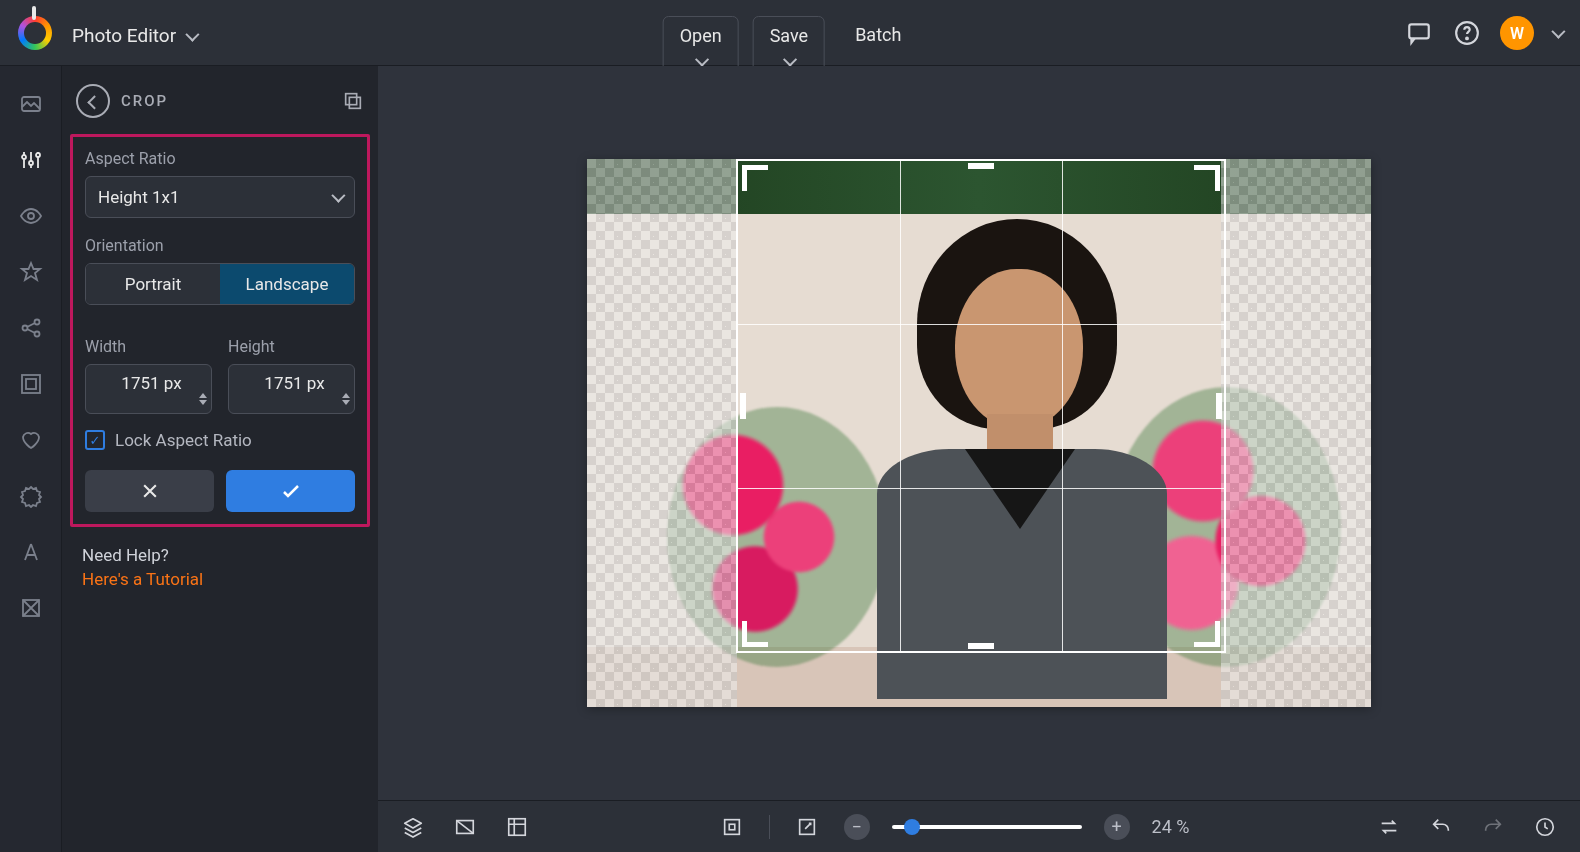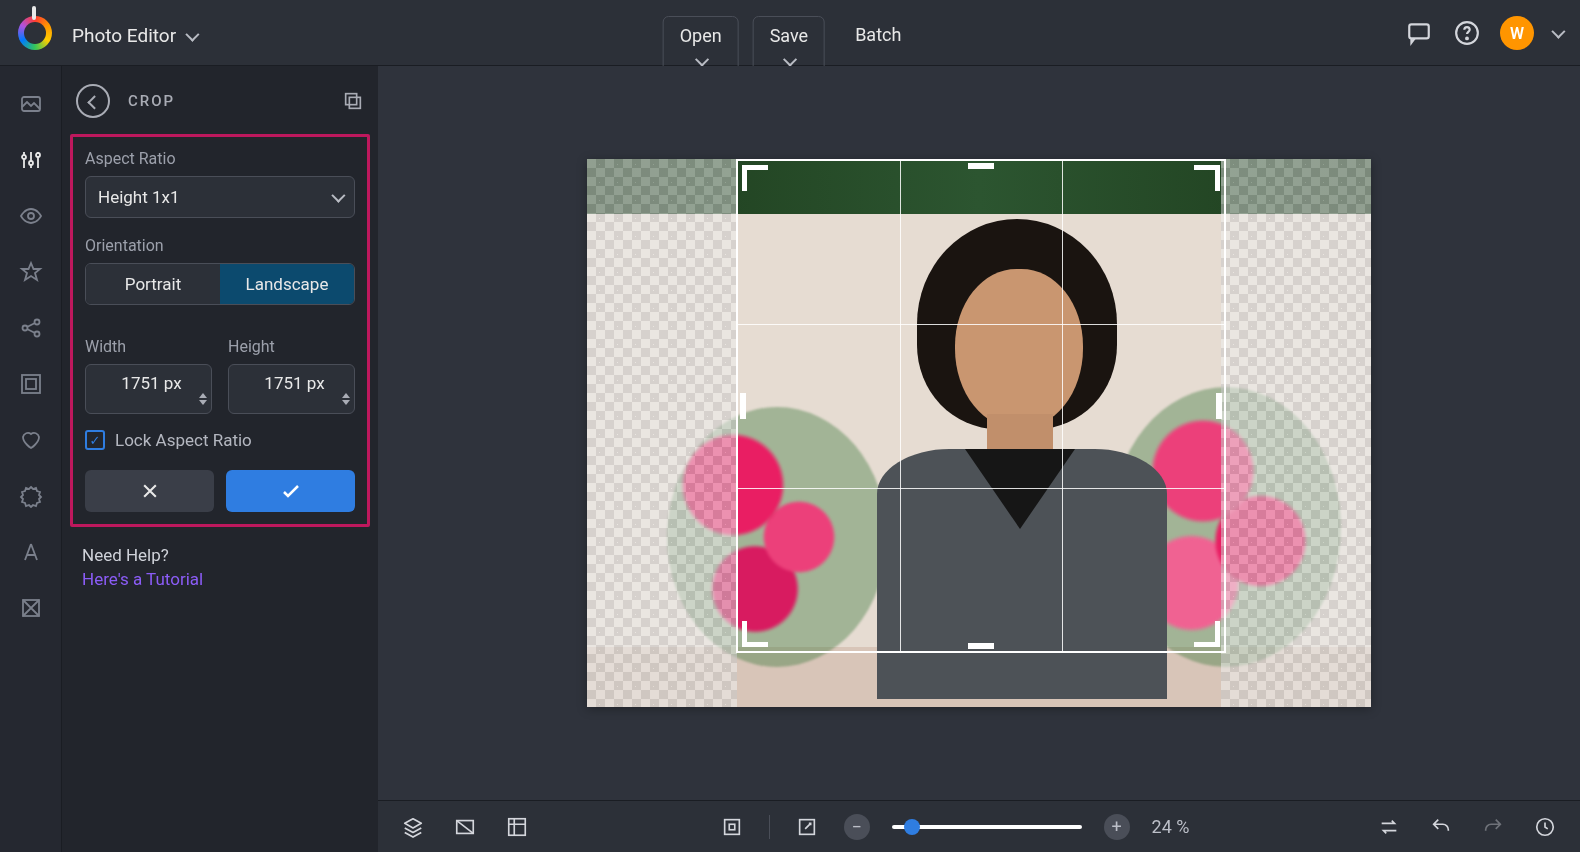--- a/index.html
+++ b/index.html
@@ -22,21 +22,21 @@
 
 .workspace { display: flex; height: calc(100% - 66px); }
 
 
 .toolstrip { width: 62px; background: #252830; display: flex; flex-direction: column; align-items: center; padding-top: 24px; gap: 28px; border-right: 1px solid #1a1d23; }
 .tool-icon { width: 28px; height: 28px; color: #7b808c; cursor: pointer; display: flex; align-items: center; justify-content: center; }
 .tool-icon.active { color: #e8e8e8; }
 
 
 .panel { width: 316px; background: #22252c; padding: 18px 0 0 0; position: relative; }
-.panel-head { display: flex; align-items: center; gap: 18px; padding: 0 14px 16px 14px; }
+.panel-head { display: flex; align-items: center; gap: 11px; padding: 0 14px 16px 14px; }
 .back-circle { width: 34px; height: 34px; border: 2px solid #a9acb5; border-radius: 50%; display: flex; align-items: center; justify-content: center; cursor: pointer; }
 .back-arrow { width: 10px; height: 10px; border-left: 2px solid #a9acb5; border-bottom: 2px solid #a9acb5; transform: rotate(45deg) translateX(2px); }
 .panel-title { color: #a9acb5; font-size: 15px; letter-spacing: 2px; font-weight: 500; }
 .copy-icon { margin-left: auto; color: #a9acb5; cursor: pointer; }
 
 .highlight-box { border: 3px solid #be185d; margin: 0 8px; padding: 12px; border-radius: 2px; }
 
 .field-label { color: #9ca0ab; font-size: 16px; margin-bottom: 8px; }
 .select { display: flex; align-items: center; justify-content: space-between; padding: 10px 12px; border: 1px solid #4a4e58; border-radius: 6px; background: #2c3038; margin-bottom: 18px; cursor: pointer; font-size: 17px; }
 .orient-group { display: flex; border: 1px solid #4a4e58; border-radius: 6px; overflow: hidden; margin-bottom: 32px; }
@@ -54,21 +54,21 @@
 .checkbox { width: 20px; height: 20px; border: 2px solid #2f7de1; border-radius: 3px; display: flex; align-items: center; justify-content: center; color: #2f7de1; font-size: 13px; cursor: pointer; }
 .lock-label { color: #b4b7c0; font-size: 17px; }
 
 .action-row { display: flex; gap: 12px; }
 .act-btn { flex: 1; height: 42px; border-radius: 6px; border: none; display: flex; align-items: center; justify-content: center; cursor: pointer; font-size: 18px; }
 .act-cancel { background: #3a3e48; color: #e8e8e8; }
 .act-apply { background: #2f7de1; color: #fff; }
 
 .help { padding: 18px 20px; }
 .help-q { color: #cfd2d9; font-size: 17px; margin-bottom: 4px; }
-.help-link { color: #8b5cf6; font-size: 17px; cursor: pointer; }
+.help-link { color: #f97316; font-size: 17px; cursor: pointer; }
 
 
 .canvas-wrap { flex: 1; display: flex; flex-direction: column; background: #2f333c; position: relative; }
 .canvas { flex: 1; display: flex; align-items: center; justify-content: center; padding: 30px; }
 .image-area { position: relative; width: 784px; height: 548px; background: #d8c5b8; box-shadow: 0 2px 10px rgba(0,0,0,.3); }
 
 .checker { position: absolute; top: 0; bottom: 0; width: 150px;
   background-image: linear-gradient(45deg,#c9c9c9 25%,transparent 25%),linear-gradient(-45deg,#c9c9c9 25%,transparent 25%),linear-gradient(45deg,transparent 75%,#c9c9c9 75%),linear-gradient(-45deg,transparent 75%,#c9c9c9 75%);
   background-size: 18px 18px; background-position: 0 0,0 9px,9px -9px,-9px 0; background-color: #efefef; opacity: .55; }
 .checker.left { left: 0; }

